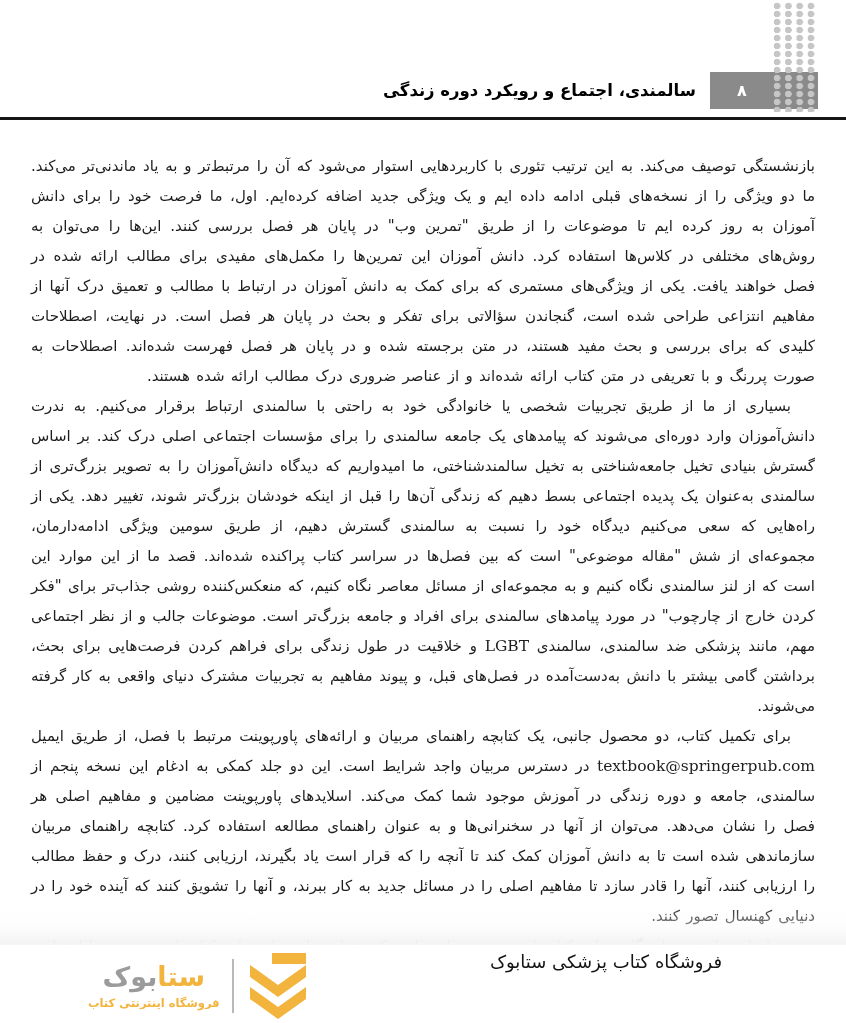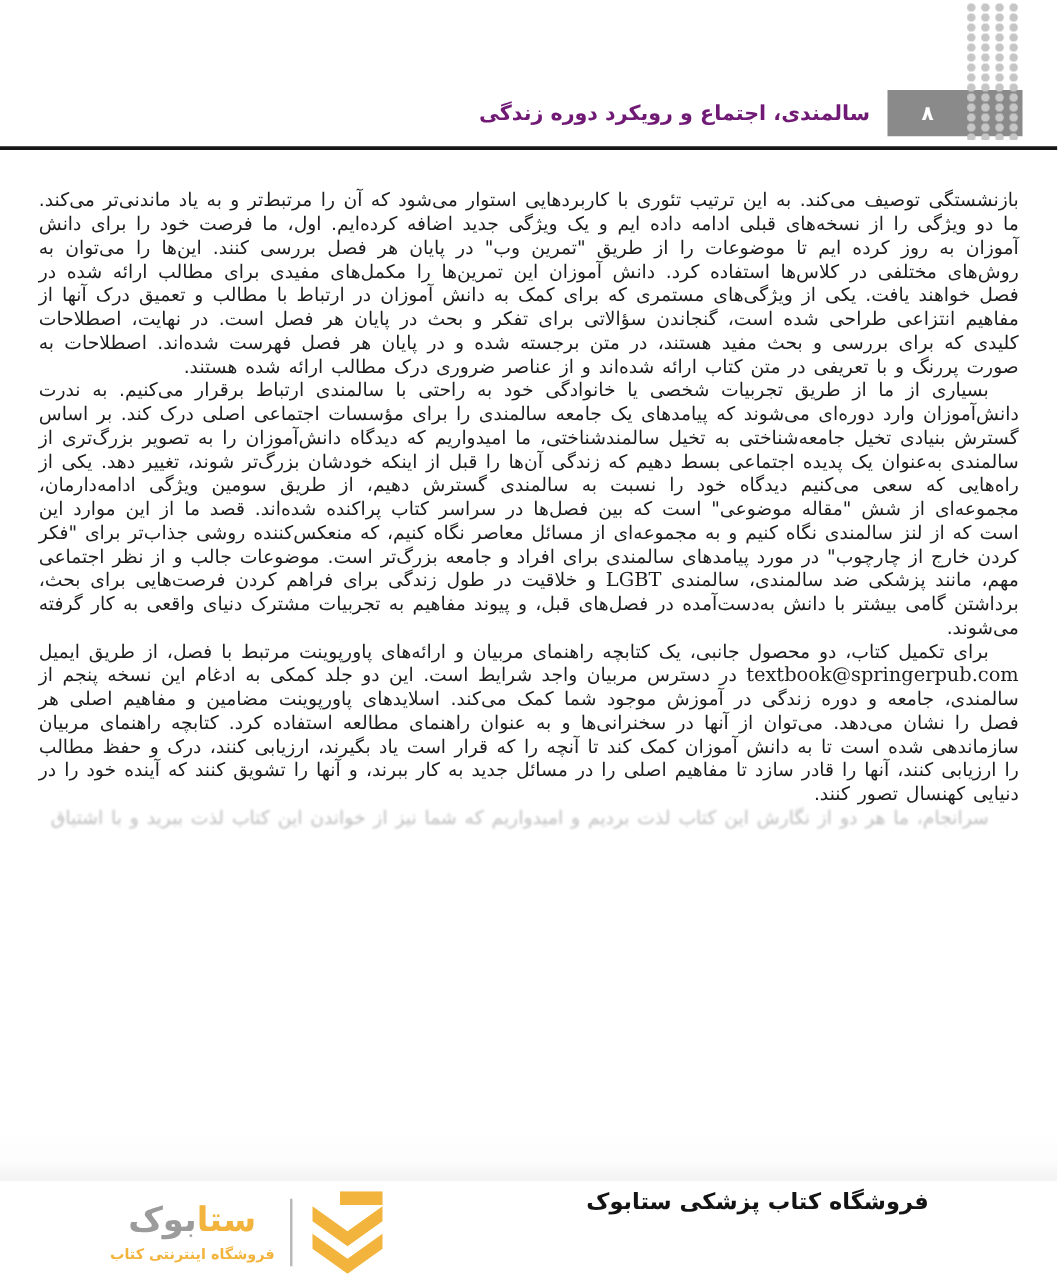--- a/index.html
+++ b/index.html
@@ -18,31 +18,31 @@
   .pagenum-box {
     position:absolute; left:710px; top:72px; width:108px; height:37px;
     background:#8a8a8a; z-index:2; display:flex; align-items:center;
   }
   .pagenum-box span {
     display:block; width:64px; text-align:center;
     color:#ffffff; font-size:16px; font-weight:bold;
   }
   .chapter-title {
     position:absolute; right:150px; top:72px; height:37px; line-height:37px;
-    direction:rtl; font-size:16.5px; font-weight:bold; color:#701a75;
+    direction:rtl; font-size:16.5px; font-weight:bold; color:#000000;
     letter-spacing:-0.2px;
   }
   .header-rule {
     position:absolute; left:0; top:117px; width:846px; height:2.6px; background:#161616;
   }
   
   .body-text {
     position:absolute; top:151px; right:31px; width:784px;
     direction:rtl; text-align:justify; text-justify:inter-word;
-    font-size:15px; line-height:19px; color:#1e1e1e; word-spacing:1.5px;
+    font-size:15px; line-height:30px; color:#1e1e1e; word-spacing:1.5px;
   }
   .body-text p { margin:0; }
   .body-text p.indent { text-indent:24px; }
   .latin { font-family:"DejaVu Serif", serif; font-size:15.5px;margin-top:16px; }
   .faded-line {
     color:#a9a9a9; filter:blur(0.7px); opacity:0.75;
   }
   .fade-overlay {
     position:absolute; left:0; top:905px; width:846px; height:60px; z-index:4;
     background:linear-gradient(to bottom,
@@ -50,21 +50,21 @@
       rgba(250,250,250,0.55) 40%,
       rgba(243,243,243,0.92) 62%,
       rgba(255,255,255,1) 88%);
     pointer-events:none;
   }
   
   .footer { position:absolute; left:0; top:945px; width:846px; height:78px; z-index:5; background:#ffffff; }
   .footer-right {
     position:absolute; left:418px; top:6px; width:376px; text-align:center; direction:rtl;
   }
-  .store-name { font-size:18px; font-weight:bold; color:#141414; margin-bottom:20px; }
+  .store-name { font-size:18px; font-weight:normal; color:#141414; margin-bottom:20px; }
   .website {
     direction:ltr; font-size:21px; font-weight:bold; color:#141414;
     letter-spacing:8px; white-space:nowrap;
   }
   .website .yl { color:#f2b43c; }
   .footer-logo {
     position:absolute; left:88px; top:8px; display:flex; align-items:center; direction:ltr;
   }
   .wordmark-block { text-align:center; margin-right:12px; }
   .wordmark { direction:rtl; font-size:27px; font-weight:bold; line-height:30px; letter-spacing:-1px; }

